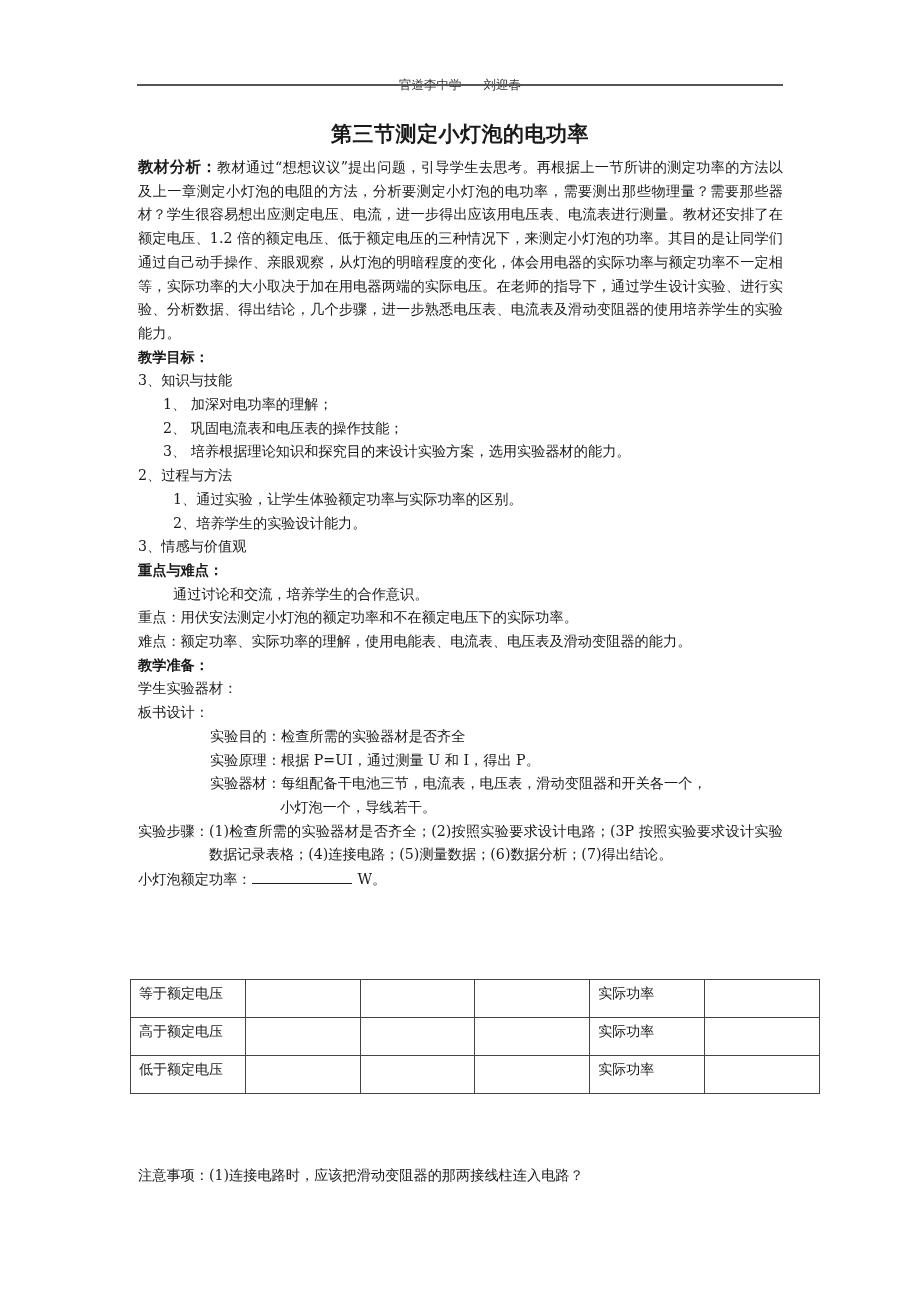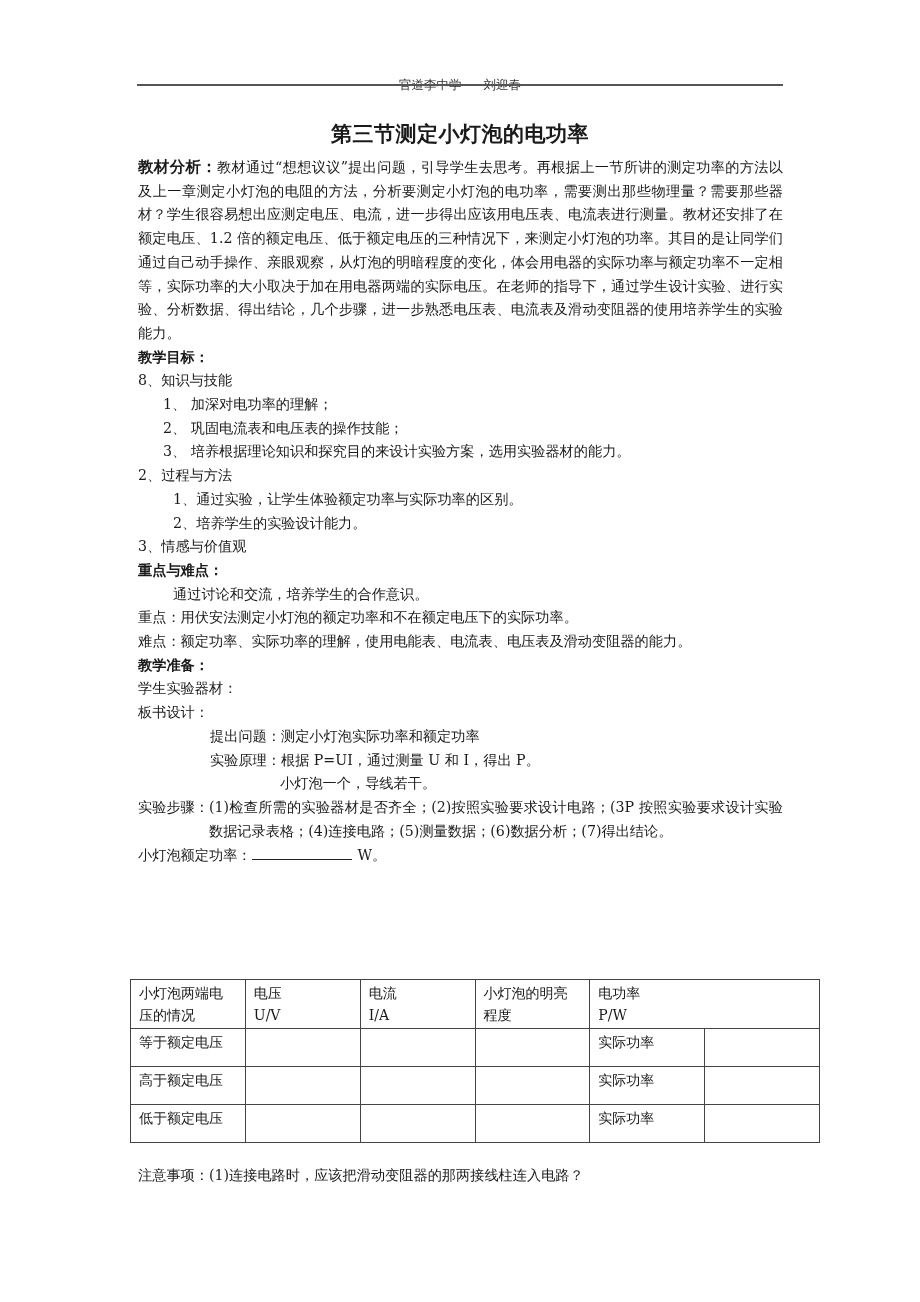--- a/index.html
+++ b/index.html
@@ -67,63 +67,57 @@
 <div class="header-rule"></div>
 
 <div class="title">
   <span>第三节</span><span>测定小灯泡的电功率</span>
 </div>
 
 <div class="content">
   <p class="p justify"><span class="lead-label">教材分析：</span><span>教材通过“想想议议”提出问题，引导学生去思考。再根据上一节所讲的测定功率的方法以及上一章测定小灯泡的电阻的方法，分析要测定小灯泡的电功率，需要测出那些物理量？需要那些器材？学生很容易想出应测定电压、电流，进一步得出应该用电压表、电流表进行测量。教材还安排了在额定电压、1.2 倍的额定电压、低于额定电压的三种情况下，来测定小灯泡的功率。其目的是让同学们通过自己动手操作、亲眼观察，从灯泡的明暗程度的变化，体会用电器的实际功率与额定功率不一定相等，实际功率的大小取决于加在用电器两端的实际电压。在老师的指导下，通过学生设计实验、进行实验、分析数据、得出结论，几个步骤，进一步熟悉电压表、电流表及滑动变阻器的使用培养学生的实验能力。</span></p>
 
   <p class="p bold">教学目标：</p>
-  <p class="p">8、知识与技能</p>
+  <p class="p">3、知识与技能</p>
   <p class="p ind1">1、  加深对电功率的理解；</p>
   <p class="p ind1">2、  巩固电流表和电压表的操作技能；</p>
   <p class="p ind1">3、  培养根据理论知识和探究目的来设计实验方案，选用实验器材的能力。</p>
   <p class="p">2、过程与方法</p>
   <p class="p ind1b">1、通过实验，让学生体验额定功率与实际功率的区别。</p>
   <p class="p ind1b">2、培养学生的实验设计能力。</p>
   <p class="p">3、情感与价值观</p>
   <p class="p bold">重点与难点：</p>
 
   <p class="p ind1b">通过讨论和交流，培养学生的合作意识。</p>
   <p class="p">重点：用伏安法测定小灯泡的额定功率和不在额定电压下的实际功率。</p>
   <p class="p">难点：额定功率、实际功率的理解，使用电能表、电流表、电压表及滑动变阻器的能力。</p>
 
   <p class="p bold">教学准备：</p>
   <div class="hang">
     <span class="label">学生实验器材：</span>
   </div>
 
   <p class="p">板书设计：</p>
   <div class="board">
-    <p class="p">提出问题：测定小灯泡实际功率和额定功率</p>
+    <p class="p">实验目的：检查所需的实验器材是否齐全</p>
     <p class="p">实验原理：根据 P=UI，通过测量 U 和 I，得出 P。</p>
+    <p class="p">实验器材：每组配备干电池三节，电流表，电压表，滑动变阻器和开关各一个，</p>
     <p class="p cont">小灯泡一个，导线若干。</p>
   </div>
 
   <div class="hang">
     <span class="label">实验步骤：</span>
     <span class="body justify">(1)检查所需的实验器材是否齐全；(2)按照实验要求设计电路；(3P 按照实验要求设计实验数据记录表格；(4)连接电路；(5)测量数据；(6)数据分析；(7)得出结论。</span>
   </div>
 
   <p class="p"><span>小灯泡额定功率：</span><span class="blank"></span><span>W。</span></p>
 </div>
 
 <table class="data">
   <tbody>
-      <tr class="head">
-    <td><span>小灯泡两端电</span><br><span>压的情况</span></td>
-    <td><span>电压</span><br><span>U/V</span></td>
-    <td><span>电流</span><br><span>I/A</span></td>
-    <td><span>小灯泡的明亮</span><br><span>程度</span></td>
-    <td colspan="2"><span>电功率</span><br><span>P/W</span></td>
-  </tr>
   <tr class="row">
     <td>等于额定电压</td>
     <td></td>
     <td></td>
     <td></td>
     <td>实际功率</td>
     <td></td>
   </tr>
   <tr class="row">
     <td>高于额定电压</td>

